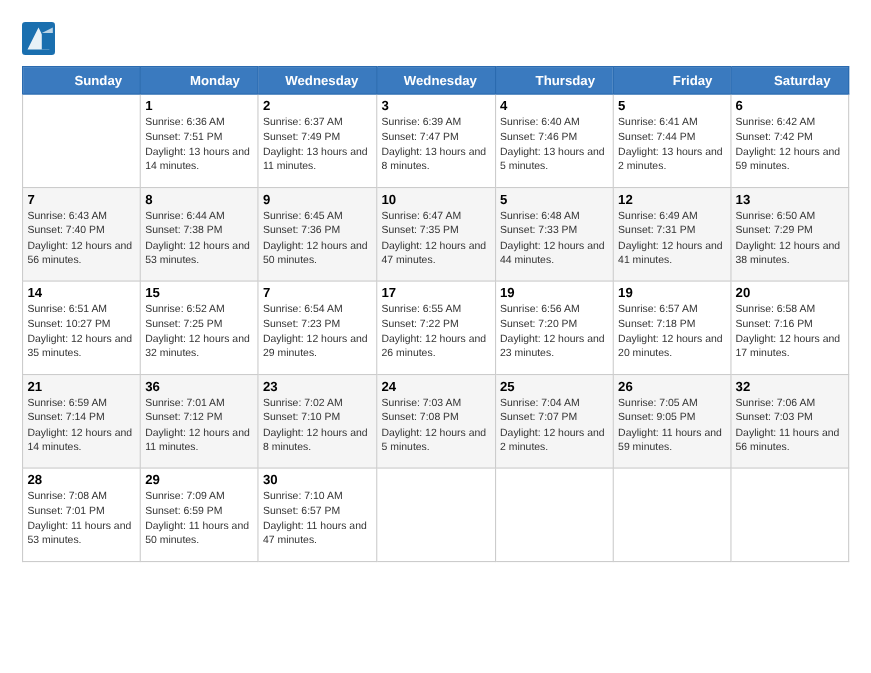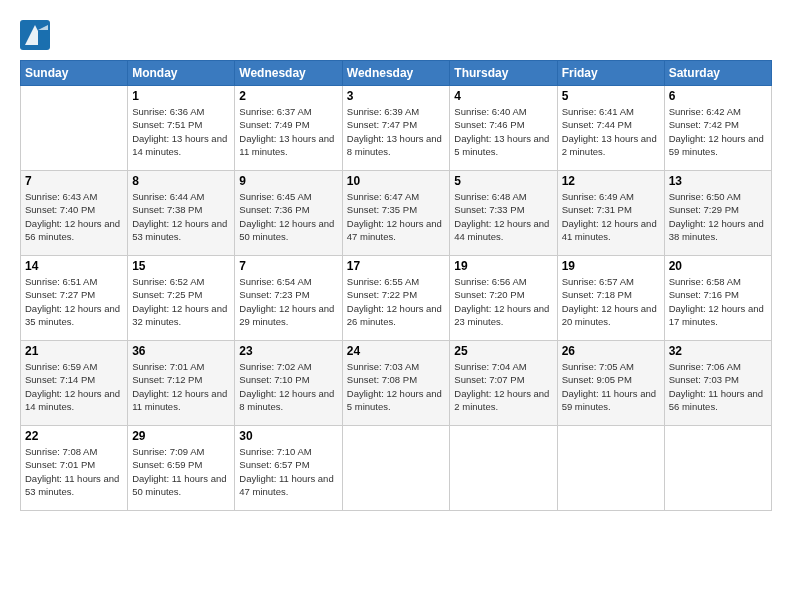--- a/index.html
+++ b/index.html
@@ -47,22 +47,22 @@
       color: #555;
     }
     .calendar {
       width: 100%;
       border-collapse: collapse;
       font-size: 10.5px;
     }
     .calendar th {
       background: #3a7abf;
       color: white;
-      padding: 5px 4px;
-      text-align: left;
+      padding: 5px 16px;
+      text-align: right;
       font-size: 12px;
       border: 1px solid #2a6aaf;
     }
     .calendar td {
       border: 1px solid #ccc;
       vertical-align: top;
       padding: 3px 4px;
       width: 108px;
       height: 85px;
       background: #fff;
@@ -211,21 +211,21 @@
           <div class="day-info">Sunrise: 6:50 AM
 Sunset: 7:29 PM
 Daylight: 12 hours
 and 38 minutes.</div>
         </td>
       </tr>
       <tr>
         <td>
           <span class="day-number">14</span>
           <div class="day-info">Sunrise: 6:51 AM
-Sunset: 7:27 PM
+Sunset: 10:27 PM
 Daylight: 12 hours
 and 35 minutes.</div>
         </td>
         <td>
           <span class="day-number">15</span>
           <div class="day-info">Sunrise: 6:52 AM
 Sunset: 7:25 PM
 Daylight: 12 hours
 and 32 minutes.</div>
         </td>
@@ -311,21 +311,21 @@
         <td>
           <span class="day-number">32</span>
           <div class="day-info">Sunrise: 7:06 AM
 Sunset: 7:03 PM
 Daylight: 11 hours
 and 56 minutes.</div>
         </td>
       </tr>
       <tr>
         <td>
-          <span class="day-number">22</span>
+          <span class="day-number">28</span>
           <div class="day-info">Sunrise: 7:08 AM
 Sunset: 7:01 PM
 Daylight: 11 hours
 and 53 minutes.</div>
         </td>
         <td>
           <span class="day-number">29</span>
           <div class="day-info">Sunrise: 7:09 AM
 Sunset: 6:59 PM
 Daylight: 11 hours

